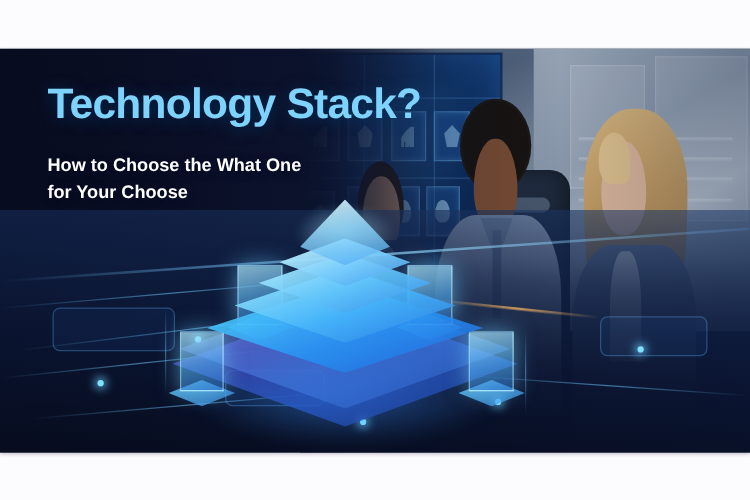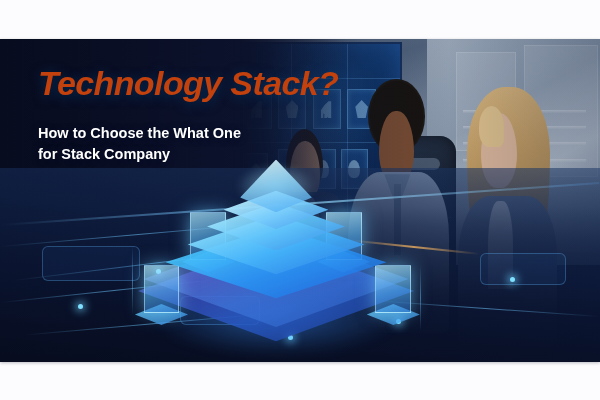--- a/index.html
+++ b/index.html
@@ -226,21 +226,21 @@
   
   .copy{position:absolute;left:38px;top:26px;width:320px;z-index:9;}
   .t-line{
     font-weight:bold;
     font-size:34px;line-height:1.07;
     letter-spacing:-.6px;
     color:#ffffff;
     text-shadow:0 2px 10px rgba(0,10,40,.75);
     margin:0;
   }
-  .t-line.accent{color:#c2410c;text-shadow:0 2px 12px rgba(0,60,110,.70);font-style:italic;}
+  .t-line.accent{color:#7dd3fc;text-shadow:0 2px 12px rgba(0,60,110,.70);}
   .sub{
     margin:22px 0 0 0;
     font-weight:bold;
     font-size:14.5px;line-height:1.42;
     color:#ffffff;
     text-shadow:0 1px 7px rgba(0,10,40,.80);
   }
   .sub .l2{display:block;}
 </style>
 </head>
@@ -370,18 +370,18 @@
       <div class="tier t3"></div>
       <div class="tier t4"></div>
       <div class="apex-glow"></div>
       <div class="apex"></div>
     </div>
 
     <div class="copy">
       <h1 class="t-line accent">Technology Stack?</h1>
       <p class="sub">
         <span>How to Choose the What One</span>
-        <span class="l2">for Stack Company</span>
+        <span class="l2">for Your Choose</span>
       </p>
     </div>
 
   </div>
 </div>
 
 </body></html>

